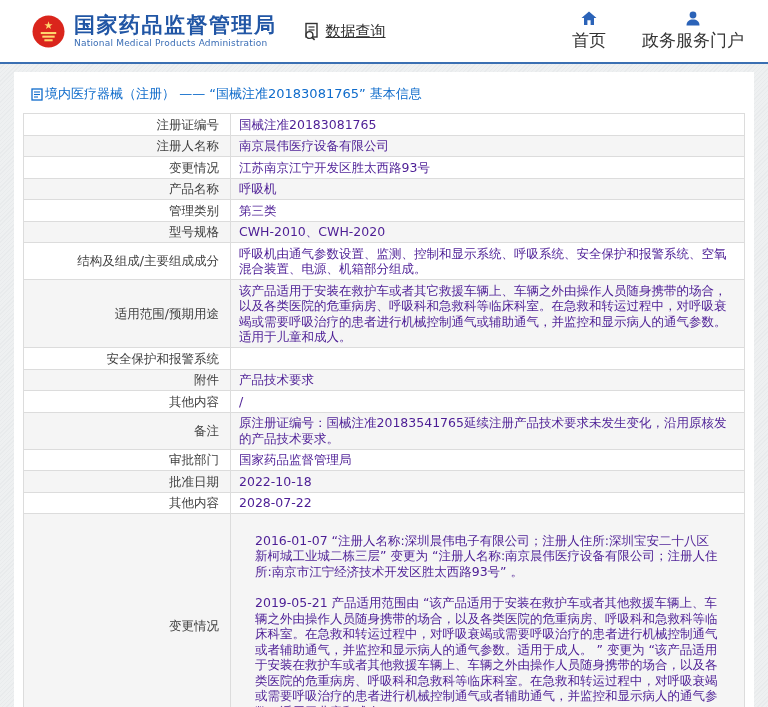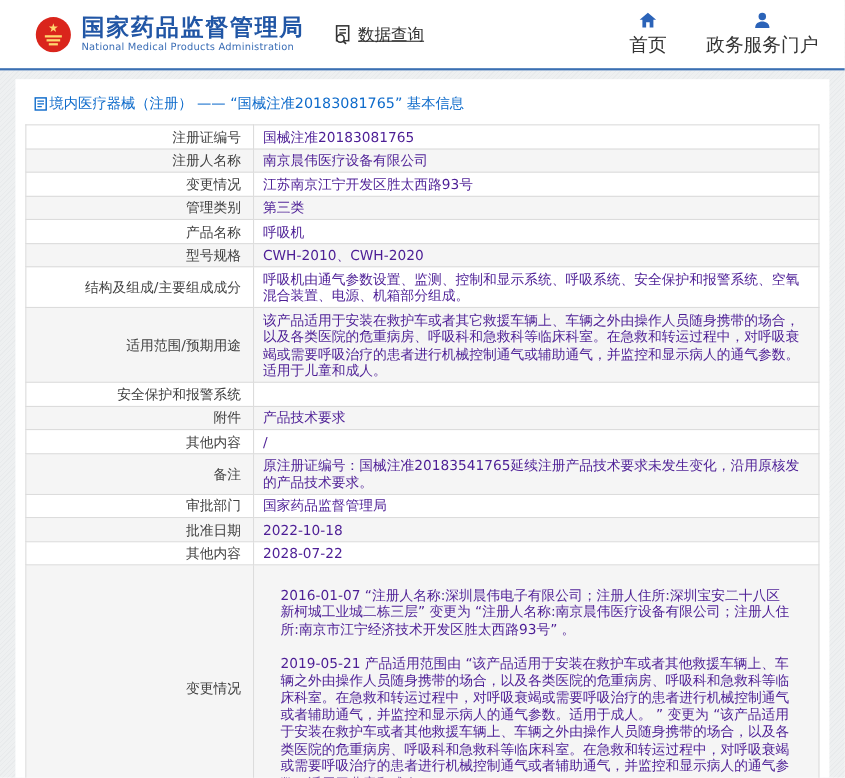--- a/index.html
+++ b/index.html
@@ -100,26 +100,26 @@
           </tr>
           <tr>
             <th>注册人名称</th>
             <td>南京晨伟医疗设备有限公司</td>
           </tr>
           <tr>
             <th>变更情况</th>
             <td>江苏南京江宁开发区胜太西路93号</td>
           </tr>
           <tr>
+            <th>产品名称</th>
+            <td>呼吸机</td>
+          </tr>
+          <tr>
             <th>管理类别</th>
             <td>第三类</td>
-          </tr>
-          <tr>
-            <th>产品名称</th>
-            <td>呼吸机</td>
           </tr>
           <tr>
             <th>型号规格</th>
             <td>CWH-2010、CWH-2020</td>
           </tr>
           <tr>
             <th>结构及组成/主要组成成分</th>
             <td>呼吸机由通气参数设置、监测、控制和显示系统、呼吸系统、安全保护和报警系统、空氧混合装置、电源、机箱部分组成。</td>
           </tr>
           <tr>

